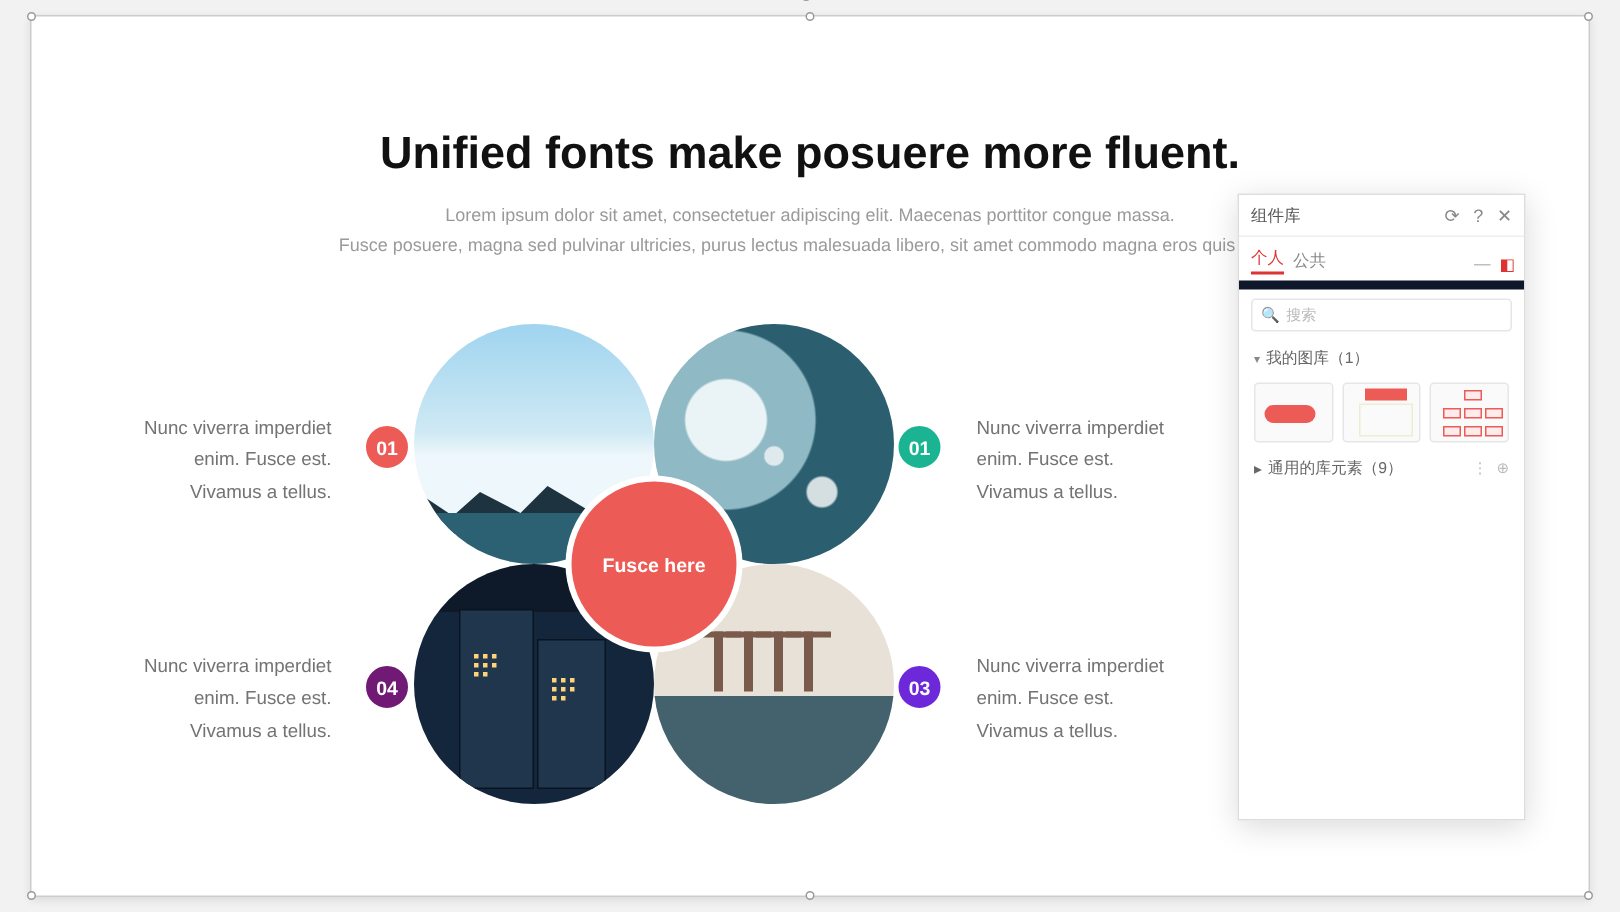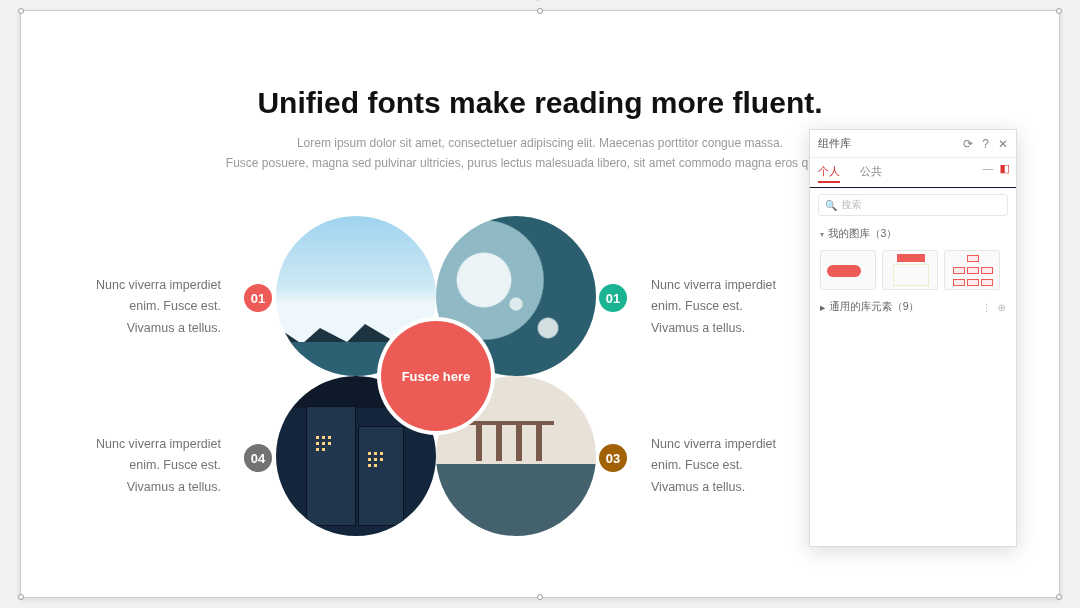--- a/index.html
+++ b/index.html
@@ -11,29 +11,29 @@
 .rotate-handle{position:absolute;left:50%;top:-22px;margin-left:-7px;color:#8a8a8a;font-size:13px}
 .title{position:absolute;left:0;right:0;top:75px;text-align:center;font-size:30px;font-weight:700;color:#111}
 .sub{position:absolute;left:0;right:0;text-align:center;font-size:12px;color:#9a9a9a}
 .sub1{top:125px}.sub2{top:145px}
 .cluster{position:absolute;left:240px;top:190px;width:350px;height:350px}
 .imgc{position:absolute;width:160px;height:160px;border-radius:50%;overflow:hidden}
 .c1{left:15px;top:15px}.c2{left:175px;top:15px}.c3{left:175px;top:175px}.c4{left:15px;top:175px}
 .center-c{position:absolute;left:120px;top:120px;width:110px;height:110px;border-radius:50%;background:#ed5b56;display:flex;align-items:center;justify-content:center;color:#fff;font-size:13px;font-weight:600;box-shadow:0 0 0 4px #fff}
 .badge{position:absolute;width:34px;height:34px;border-radius:50%;display:flex;align-items:center;justify-content:center;color:#fff;font-size:13px;font-weight:700;border:3px solid #fff}
 .b1{left:-20px;top:80px;background:#ed5b56}.b2{left:335px;top:80px;background:#1bb493}
-.b3{left:335px;top:240px;background:#a16207}.b4{left:-20px;top:240px;background:#737373}
+.b3{left:335px;top:240px;background:#6d28d9}.b4{left:-20px;top:240px;background:#701a75}
 .txtblk{position:absolute;width:170px;font-size:12.5px;color:#737373;line-height:1.7}
 .tl{text-align:right}.tr{text-align:left}
 .t1{left:30px;top:264px}.t2{left:630px;top:264px}.t3{left:630px;top:423px}.t4{left:30px;top:423px}
-.panel{position:absolute;right:42px;top:118px;width:208px;height:418px;background:#fff;border:1px solid #ddd;box-shadow:0 4px 20px rgba(0,0,0,.15);font-size:11px;color:#555}
+.panel{position:absolute;right:42px;top:118px;width:192px;height:418px;background:#fff;border:1px solid #ddd;box-shadow:0 4px 20px rgba(0,0,0,.15);font-size:11px;color:#555}
 .p-head{display:flex;align-items:center;justify-content:space-between;padding:6px 8px;border-bottom:1px solid #eee}
 .p-head .ttl{font-size:11px;color:#555}
 .p-head .icns span{margin-left:6px;color:#888;cursor:pointer;font-size:12px}
-.p-tabs{display:flex;align-items:flex-start;padding:4px 8px;gap:20px;border-bottom:1px solid #0f172a;position:relative}
+.p-tabs{display:flex;align-items:flex-end;padding:4px 8px;gap:6px;border-bottom:6px solid #0f172a;position:relative}
 .p-tabs .t{font-size:11px;color:#888;cursor:pointer;padding:2px 0}
 .p-tabs .t.active{color:#d33;border-bottom:2px solid #d33}
 .p-tabs .rt{position:absolute;right:6px;display:flex;gap:6px;color:#aaa}
 .srch{margin:6px 8px;border:1px solid #e6e6e6;border-radius:3px;padding:3px 6px;display:flex;align-items:center;gap:4px;color:#bbb;font-size:10px}
 .sect{padding:5px 10px;font-size:10.5px;color:#666;display:flex;align-items:center;gap:4px;cursor:pointer}
 .sect .arw{font-size:8px;color:#888}
 .thumbs{display:flex;gap:6px;padding:4px 10px}
 .th{width:56px;height:40px;border:1px solid #e6e6e6;border-radius:3px;background:#fafafa;position:relative;overflow:hidden;cursor:pointer}
 .th1 .bar{position:absolute;left:6px;top:14px;width:34px;height:12px;border-radius:6px;background:#ed5b56}
 .th2 .hd{position:absolute;left:14px;top:3px;width:28px;height:8px;background:#ed5b56}
@@ -60,21 +60,21 @@
 
 <div class="slide">
   <div class="handle h-tl"></div>
   <div class="handle h-tr"></div>
   <div class="handle h-bl"></div>
   <div class="handle h-br"></div>
   <div class="handle h-tm"></div>
   <div class="handle h-bm"></div>
   <div class="rotate-handle">⟳</div>
 
-  <div class="title">Unified fonts make reading more fluent.</div>
+  <div class="title">Unified fonts make posuere more fluent.</div>
   <div class="sub sub1">Lorem ipsum dolor sit amet, consectetuer adipiscing elit. Maecenas porttitor congue massa.</div>
   <div class="sub sub2">Fusce posuere, magna sed pulvinar ultricies, purus lectus malesuada libero, sit amet commodo magna eros quis urna.</div>
 
   <div class="cluster">
     <div class="imgc c1 sky">
       <div class="mtn"></div>
       <div class="sea"></div>
     </div>
     <div class="imgc c2 wave"></div>
     <div class="imgc c3 cranes">
@@ -144,21 +144,21 @@
         <span>—</span>
         <span style="color:#d33">◧</span>
       </span>
     </div>
     <div class="srch">
       <span>🔍</span>
       <span>搜索</span>
     </div>
     <div class="sect">
       <span class="arw">▾</span>
-      <span>我的图库（3）</span>
+      <span>我的图库（1）</span>
     </div>
     <div class="thumbs">
       <div class="th th1">
           <div class="bar"></div>
         </div>
       <div class="th th2">
           <div class="hd"></div>
           <div class="bd"></div>
         </div>
       <div class="th th3">

